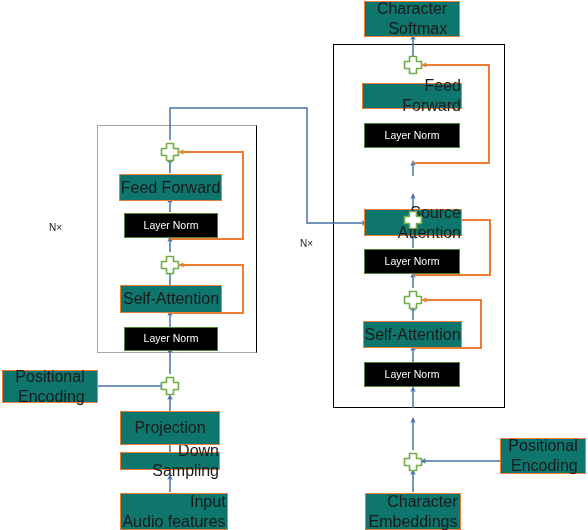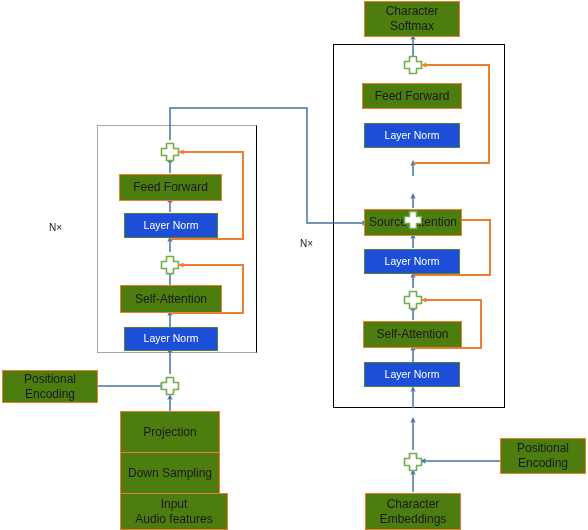--- a/index.html
+++ b/index.html
@@ -21,27 +21,28 @@
     display: flex;
     align-items: center;
     justify-content: center;
     text-align: center;
     line-height: 1.25;
     white-space: pre-line;
     z-index: 5;
   }
   .node.orange {
     border: 1.4px solid #ED7D31;
-    background: #4d7c0f;
+    background: #0f766e;
     color: #1a1a1a;
-    font-size: 12px;
+    font-size: 16px;
+    text-align: right;
   }
   .node.green {
     border: 1.4px solid #548235;
-    background: #1d4ed8;
+    background: #000000;
     color: #ffffff;
     font-size: 10.5px;
   }
   .group-box {
     position: absolute;
     box-sizing: border-box;
     background: transparent;
     z-index: 1;
   }
   .group-encoder {
@@ -195,23 +196,23 @@
 
   <div class="node orange" style="left:364px; top:209px; width:98px; height:27px;">Source Attention</div>
 
   <div class="node green" style="left:364px; top:123px; width:96px; height:25px;">Layer Norm</div>
 
   <div class="node orange" style="left:362px; top:83px; width:100px; height:26px;">Feed Forward</div>
 
   <div class="node orange" style="left:120px; top:493px; width:108px; height:37px;">Input
 Audio features</div>
 
-  <div class="node orange" style="left:120px; top:452px; width:100px; height:42px;">Down Sampling</div>
-
-  <div class="node orange" style="left:120px; top:411px; width:100px; height:42px;">Projection</div>
+  <div class="node orange" style="left:120px; top:452px; width:100px; height:18px;">Down Sampling</div>
+
+  <div class="node orange" style="left:120px; top:411px; width:100px; height:34px;">Projection</div>
 
   <div class="node orange" style="left:2px; top:370px; width:96px; height:33px;">Positional
 Encoding</div>
 
   <div class="node orange" style="left:365px; top:493px; width:96px; height:37px;">Character
 Embeddings</div>
 
   <div class="node orange" style="left:500px; top:438px; width:86px; height:36px;">Positional
 Encoding</div>
 

